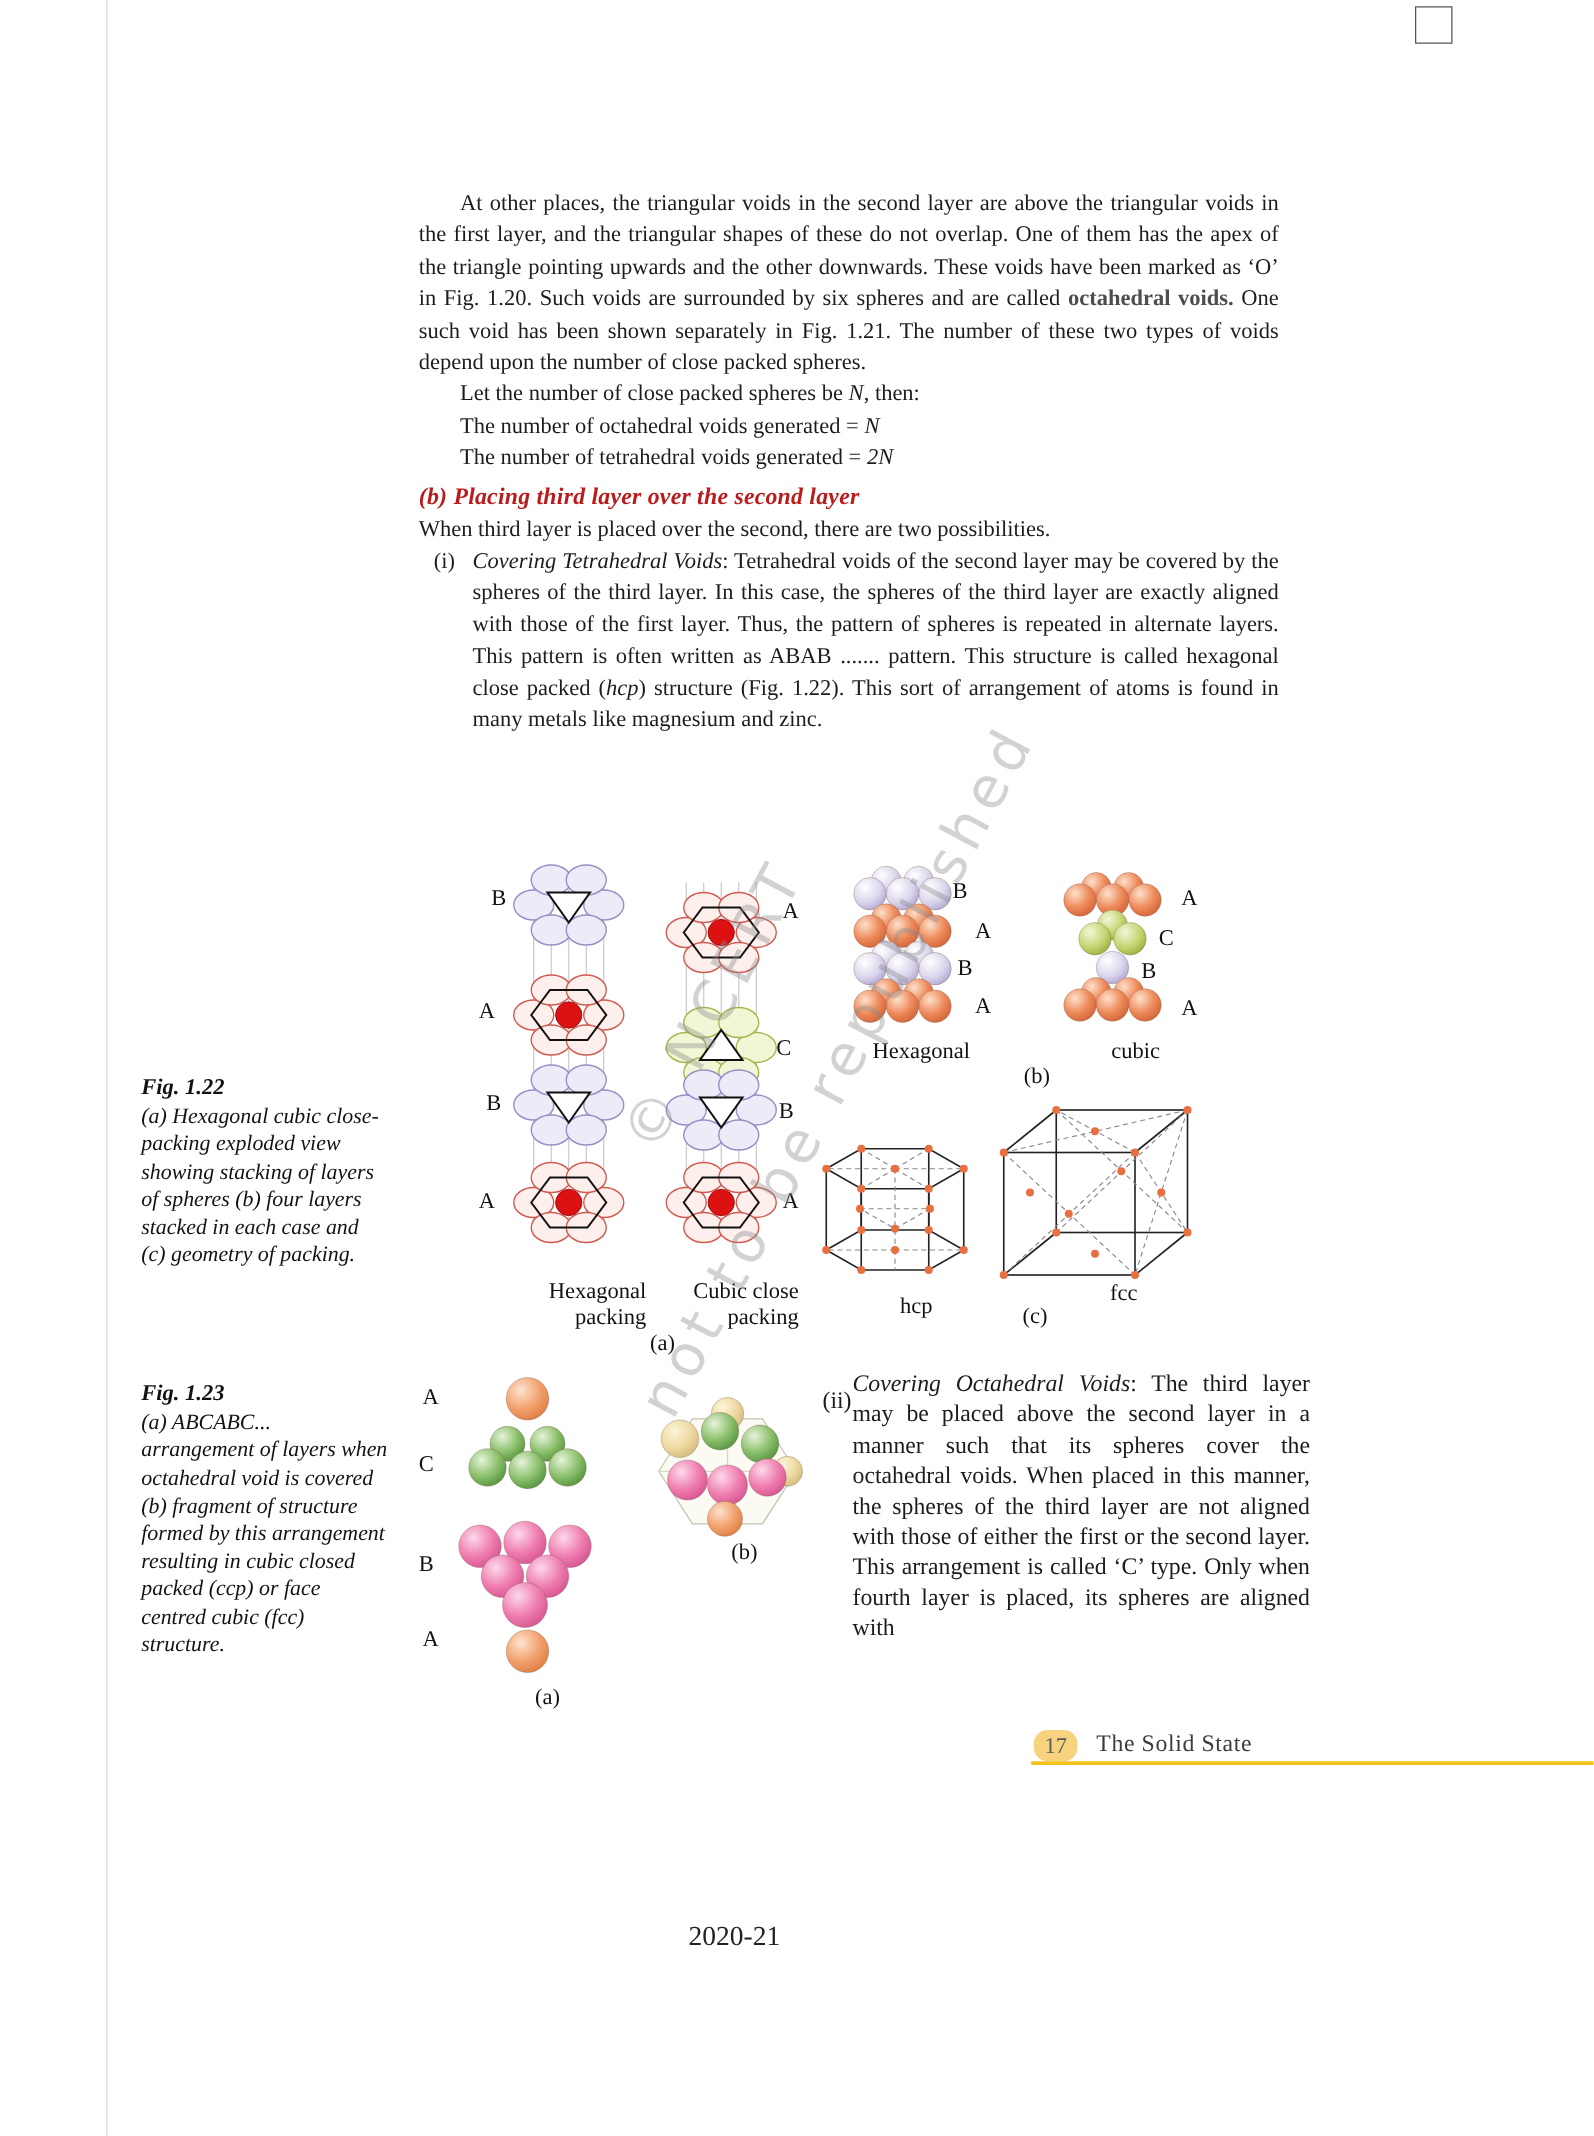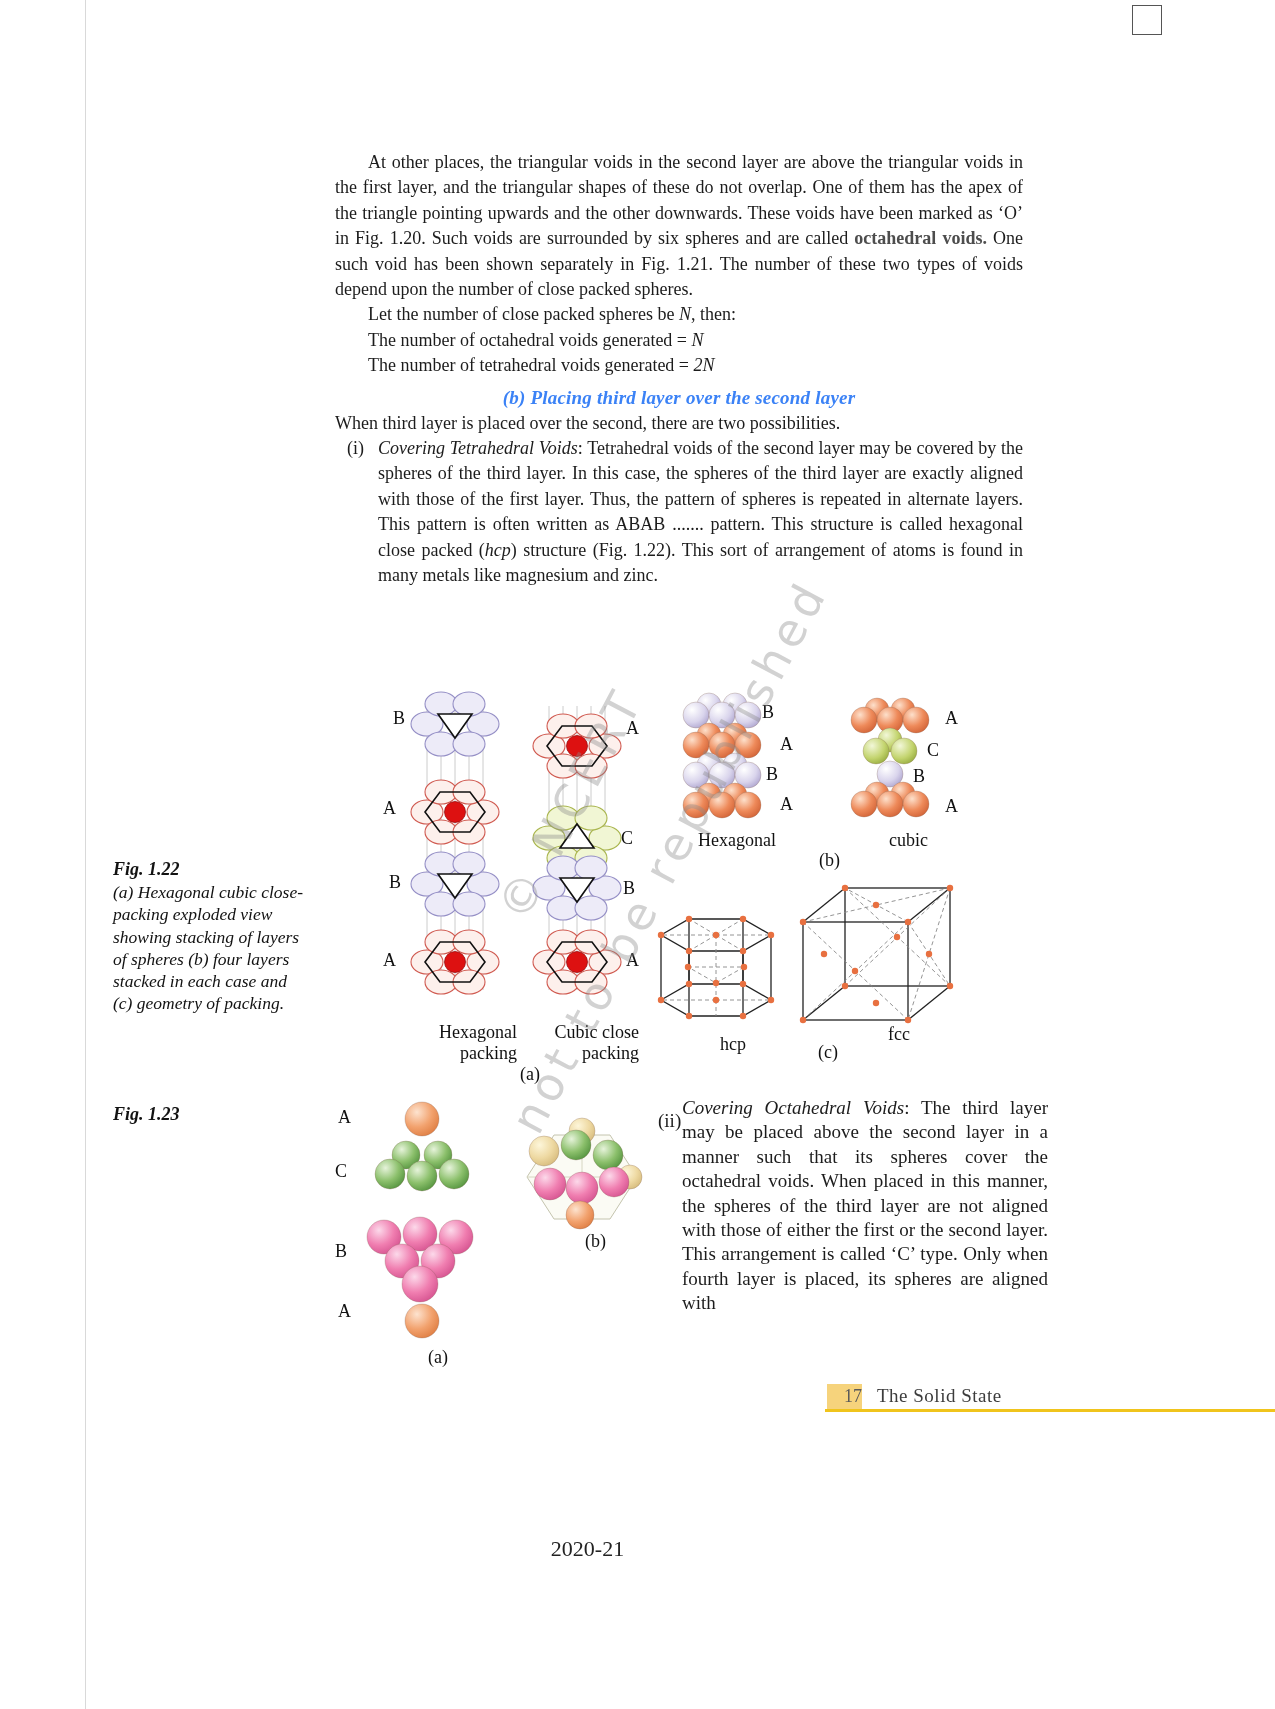--- a/index.html
+++ b/index.html
@@ -4,42 +4,42 @@
 <style>
   html,body{margin:0;padding:0;background:#ffffff;}
   .page{position:relative;width:1275px;height:1709px;background:#fff;overflow:hidden;
         font-family:"Liberation Serif",serif;color:#1c1c1c;}
   .abs{position:absolute;}
   
   .bt{margin:0;font-size:18px;line-height:25.4px;}
   .jt{text-align:justify;}
   .ind{text-indent:33px;}
   .sline{margin-left:33px;}
-  .hb{margin:8px 0 2px 0;font-size:19px;font-weight:bold;font-style:italic;color:#3b82f6;letter-spacing:0.2px;text-align:center;}
+  .hb{margin:8px 0 2px 0;font-size:19px;font-weight:bold;font-style:italic;color:#b91c1c;letter-spacing:0.2px;}
   .term{font-weight:bold;color:#4d4d4d;}
   .li{position:relative;padding-left:43px;}
   .li .marker{position:absolute;left:12px;top:0;font-style:normal;}
   .li2{position:relative;padding-left:24px;line-height:24.4px;}
   .li2 .marker{position:absolute;left:0;top:13px;font-style:normal;}
   
   .mnote{font-style:italic;font-size:17.5px;line-height:22.2px;color:#121212;}
   .mtitle{display:block;font-weight:bold;font-size:18px;margin-bottom:1px;}
   
   .lbl{position:absolute;font-size:18px;color:#111;}
   .cap{position:absolute;font-size:18px;text-align:right;line-height:21px;color:#111;}
   
   .petA{fill:#fdf0ec;stroke:#d05a50;stroke-width:1.1;}
   .petB{fill:#edebf8;stroke:#958fc6;stroke-width:1.1;}
   .petC{fill:#f1f6d4;stroke:#a9b54d;stroke-width:1.1;}
   
   .wm{display:flex;flex-direction:column;justify-content:center;align-items:center;gap:58px;
       transform:rotate(-62deg);font-family:"DejaVu Sans",sans-serif;font-size:46px;
       color:#8a8a8a;opacity:.38;letter-spacing:6px;white-space:nowrap;pointer-events:none;z-index:5;}
   
-  .badge{background:#f6d37c;color:#5a5a5a;font-size:18px;text-align:right;line-height:25px;}
+  .badge{background:#f6d37c;color:#5a5a5a;font-size:18px;text-align:center;line-height:25px;border-radius:11px;}
   .ftitle{font-size:19px;color:#3c3c3c;letter-spacing:0.5px;}
   .frule{background:#f0c41c;}
   .yearline{font-size:22px;text-align:center;color:#222;}
   .corner{border:1.5px solid #555;}
   .vline{background:#d9d9d9;}
 </style>
 </head>
 <body>
 
 <div class="page">
@@ -352,20 +352,21 @@
   <div class="abs bt jt li2" style="left:658px;top:1096px;width:366px;font-size:19px;">
     <span class="marker">(ii)</span><em>Covering Octahedral Voids</em><span>: The third layer may be placed above the second layer in a manner such that its spheres cover the octahedral voids. When placed in this manner, the spheres of the third layer are not aligned with those of either the first or the second layer. This arrangement is called ‘C’ type. Only when fourth layer is placed, its spheres are aligned with</span>
   </div>
 
   <div class="abs mnote" style="left:113px;top:858px;width:197px;">
     <span class="mtitle">Fig. 1.22</span>
     <span>(a) Hexagonal cubic close-packing exploded view showing stacking of layers of spheres (b) four layers stacked in each case and (c) geometry of packing.</span>
   </div>
   <div class="abs mnote" style="left:113px;top:1103px;width:197px;">
     <span class="mtitle">Fig. 1.23</span>
+    <span>(a) ABCABC... arrangement of layers when octahedral void is covered (b) fragment of structure formed by this arrangement resulting in cubic closed packed (ccp) or face centred cubic (fcc) structure.</span>
   </div>
 
   <div class="abs wm" style="left:380px;top:590px;width:480px;height:480px;">
     <span>© NCERT</span>
     <span>not to be republished</span>
   </div>
 
   <div class="abs badge" style="left:827px;top:1384px;width:35px;height:25px;">17</div>
   <div class="abs ftitle" style="left:877px;top:1385px;">The Solid State</div>
   <div class="abs frule" style="left:825px;top:1409px;width:450px;height:3px;"></div>

